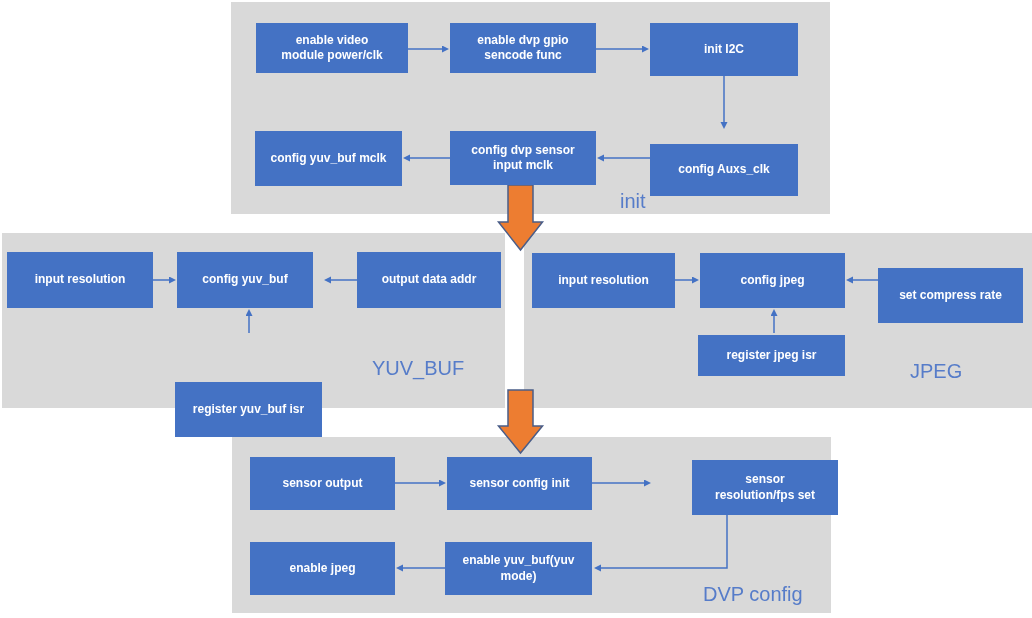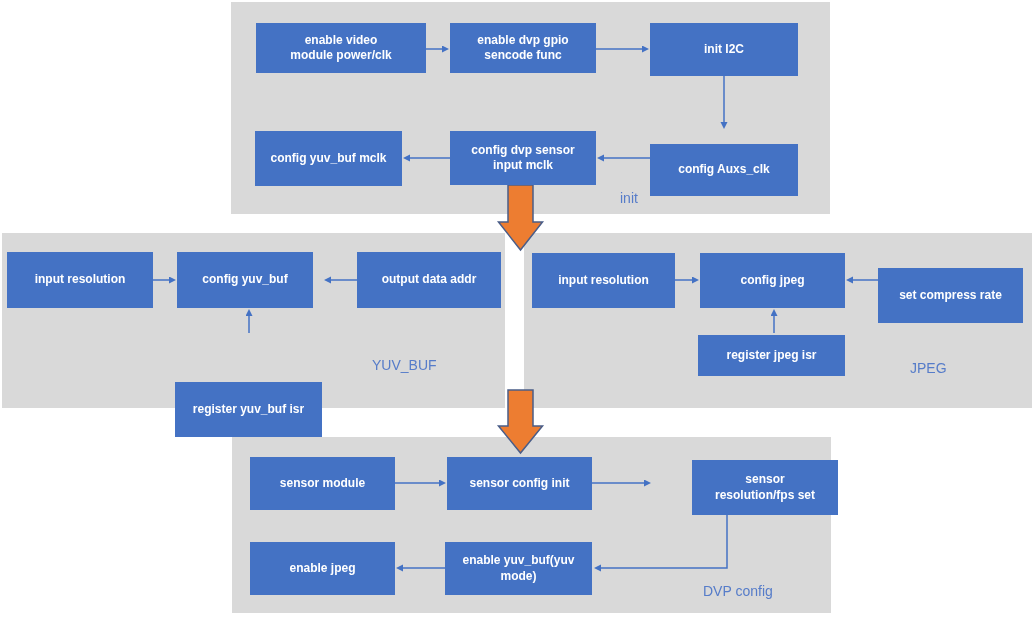--- a/index.html
+++ b/index.html
@@ -8,21 +8,21 @@
     font-family:"Liberation Sans",sans-serif;background:#fff;
   }
   .container{position:absolute;background:#d9d9d9;}
   .node{
     position:absolute;background:#4472c4;color:#fff;
     display:flex;align-items:center;justify-content:center;
     text-align:center;font-weight:bold;font-size:12px;line-height:1.28;
     padding:2px 5px;box-sizing:border-box;white-space:pre-line;
   }
   .section-label{
-    position:absolute;color:#567cc9;font-size:14px;line-height:1;
+    position:absolute;color:#567cc9;font-size:20px;line-height:1;
   }
   svg.overlay{position:absolute;left:0;top:0;pointer-events:none;}
 </style>
 </head>
 <body>
 
 <div class="canvas">
 
   <div class="container" style="left:231px;top:2px;width:599px;height:212px;"></div>
   <div class="container" style="left:2px;top:233px;width:503px;height:175px;"></div>
@@ -54,21 +54,21 @@
       <line x1="592" y1="483" x2="645" y2="483" marker-end="url(#ah)"></line>
       <polyline points="727,515 727,568 600,568" marker-end="url(#ah)"></polyline>
       <line x1="445" y1="568" x2="402" y2="568" marker-end="url(#ah)"></line>
     </g>
     <g fill="#ed7d31" stroke="#4a5d88" stroke-width="1.5" stroke-linejoin="miter">
       <polygon points="508,185 533,185 533,222 542.5,222 520.5,250 498.5,222 508,222"></polygon>
       <polygon points="508,390 533,390 533,426 542.5,426 520.5,453 498.5,426 508,426"></polygon>
     </g>
   </svg>
 
-  <div class="node" style="left:256px;top:23px;width:170px;height:50px;">enable video
+  <div class="node" style="left:256px;top:23px;width:152px;height:50px;">enable video
 module power/clk</div>
   <div class="node" style="left:450px;top:23px;width:146px;height:50px;">enable dvp gpio
 sencode func</div>
   <div class="node" style="left:650px;top:23px;width:148px;height:53px;">init I2C</div>
   <div class="node" style="left:650px;top:144px;width:148px;height:52px;">config Auxs_clk</div>
   <div class="node" style="left:450px;top:131px;width:146px;height:54px;">config dvp sensor
 input mclk</div>
   <div class="node" style="left:255px;top:131px;width:147px;height:55px;">config yuv_buf mclk</div>
   <div class="section-label" style="left:620px;top:191px;">init</div>
 
@@ -77,21 +77,21 @@
   <div class="node" style="left:357px;top:252px;width:144px;height:56px;">output data addr</div>
   <div class="node" style="left:175px;top:335px;width:147px;height:55px;margin-top:47px;">register yuv_buf isr</div>
   <div class="section-label" style="left:372px;top:358px;">YUV_BUF</div>
 
   <div class="node" style="left:532px;top:253px;width:143px;height:55px;">input resolution</div>
   <div class="node" style="left:700px;top:253px;width:145px;height:55px;">config jpeg</div>
   <div class="node" style="left:878px;top:268px;width:145px;height:55px;">set compress rate</div>
   <div class="node" style="left:698px;top:335px;width:147px;height:41px;">register jpeg isr</div>
   <div class="section-label" style="left:910px;top:361px;">JPEG</div>
 
-  <div class="node" style="left:250px;top:457px;width:145px;height:53px;">sensor module</div>
+  <div class="node" style="left:250px;top:457px;width:145px;height:53px;">sensor output</div>
   <div class="node" style="left:447px;top:457px;width:145px;height:53px;">sensor config init</div>
   <div class="node" style="left:652px;top:460px;width:146px;height:55px;margin-left:40px;">sensor
 resolution/fps set</div>
   <div class="node" style="left:445px;top:542px;width:147px;height:53px;">enable yuv_buf(yuv
 mode)</div>
   <div class="node" style="left:250px;top:542px;width:145px;height:53px;">enable jpeg</div>
   <div class="section-label" style="left:703px;top:584px;">DVP config</div>
 
 </div>
 

